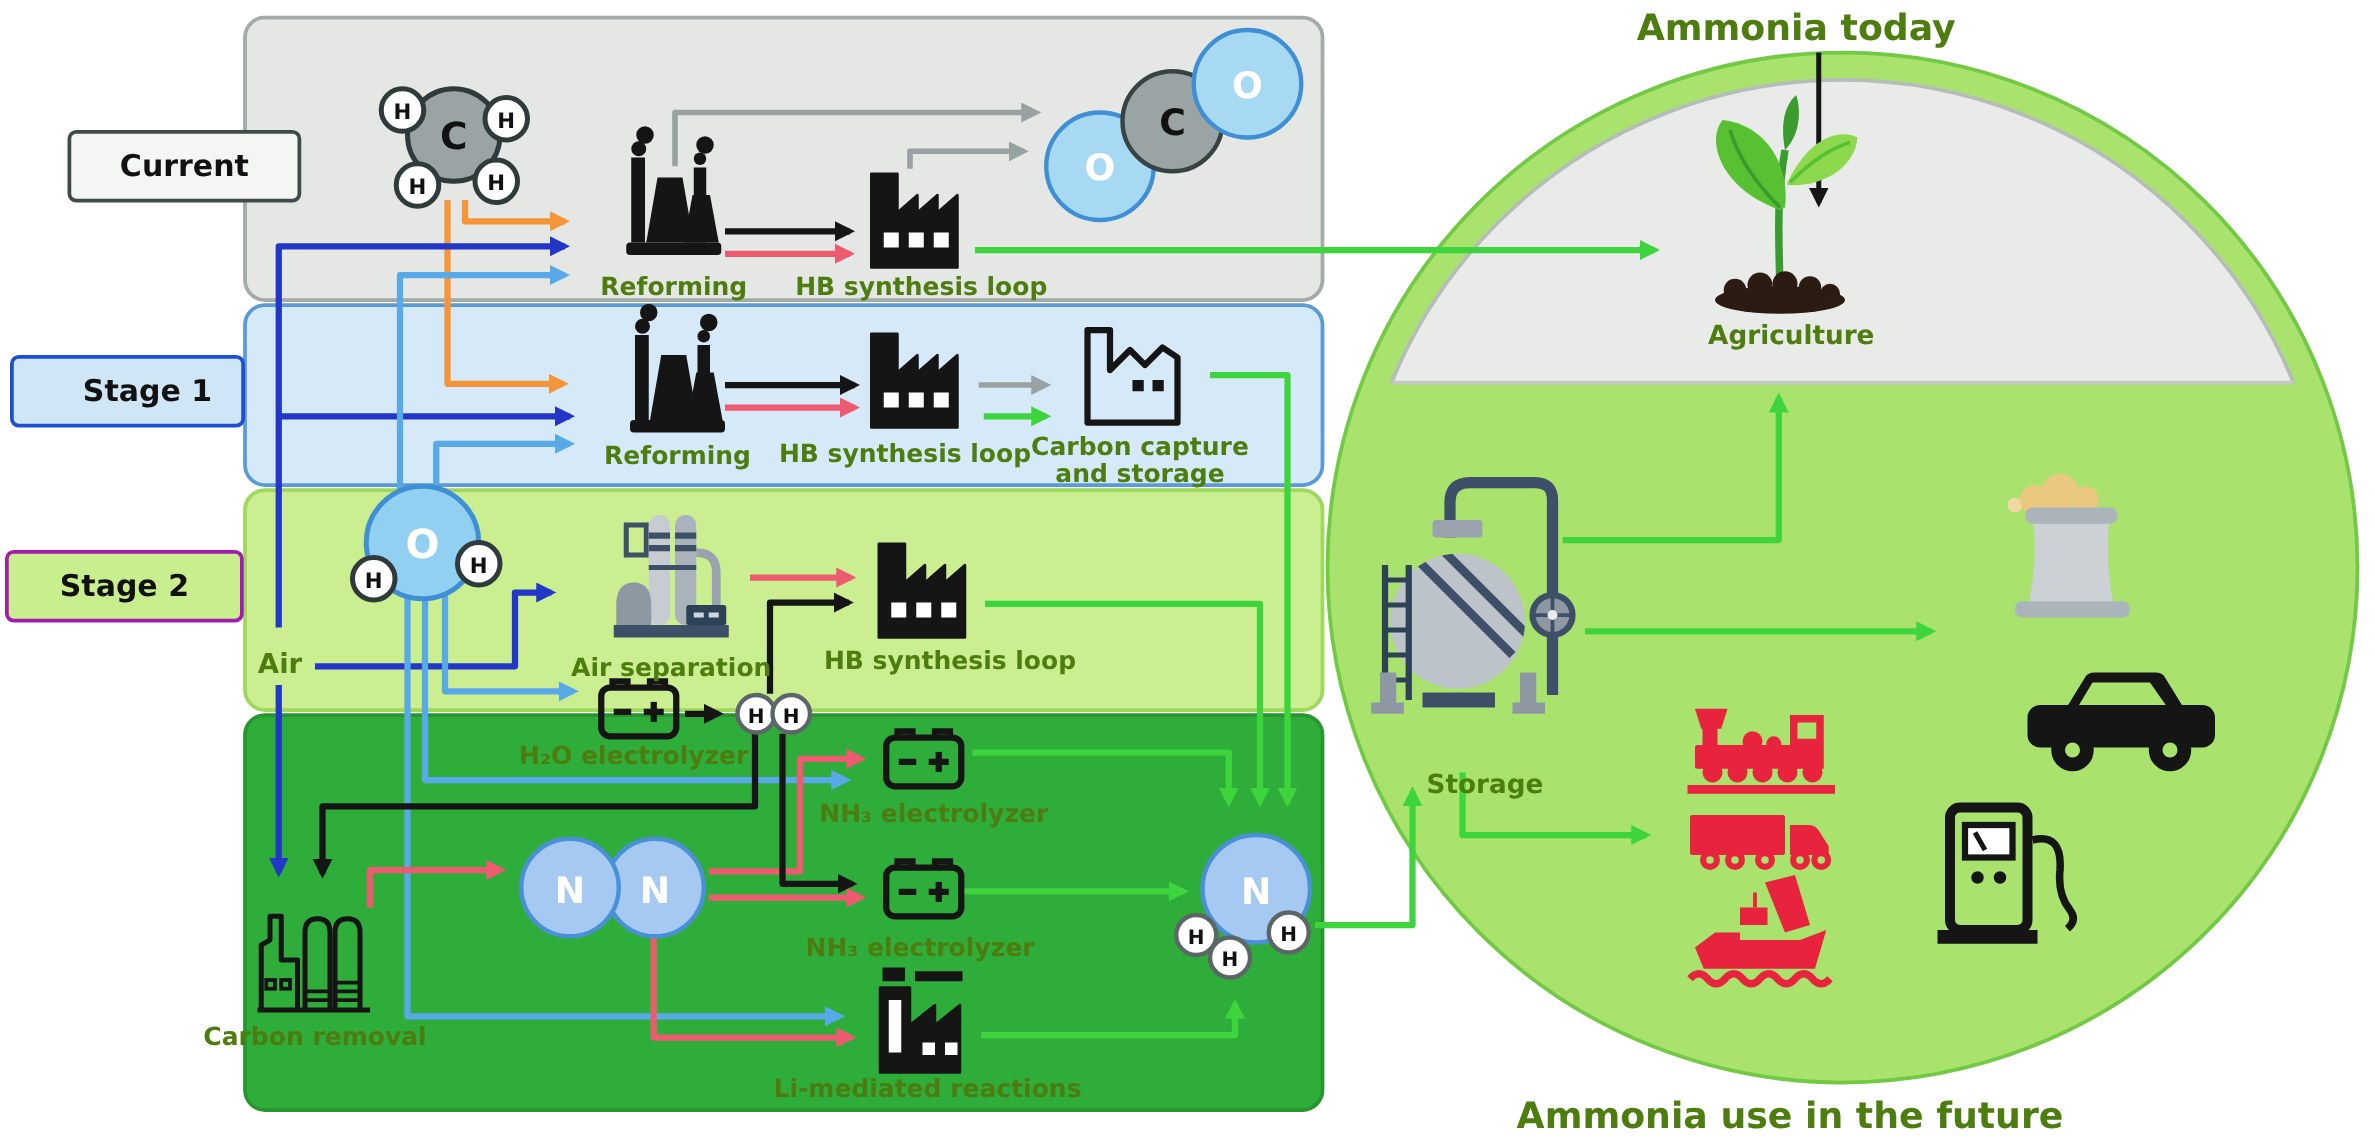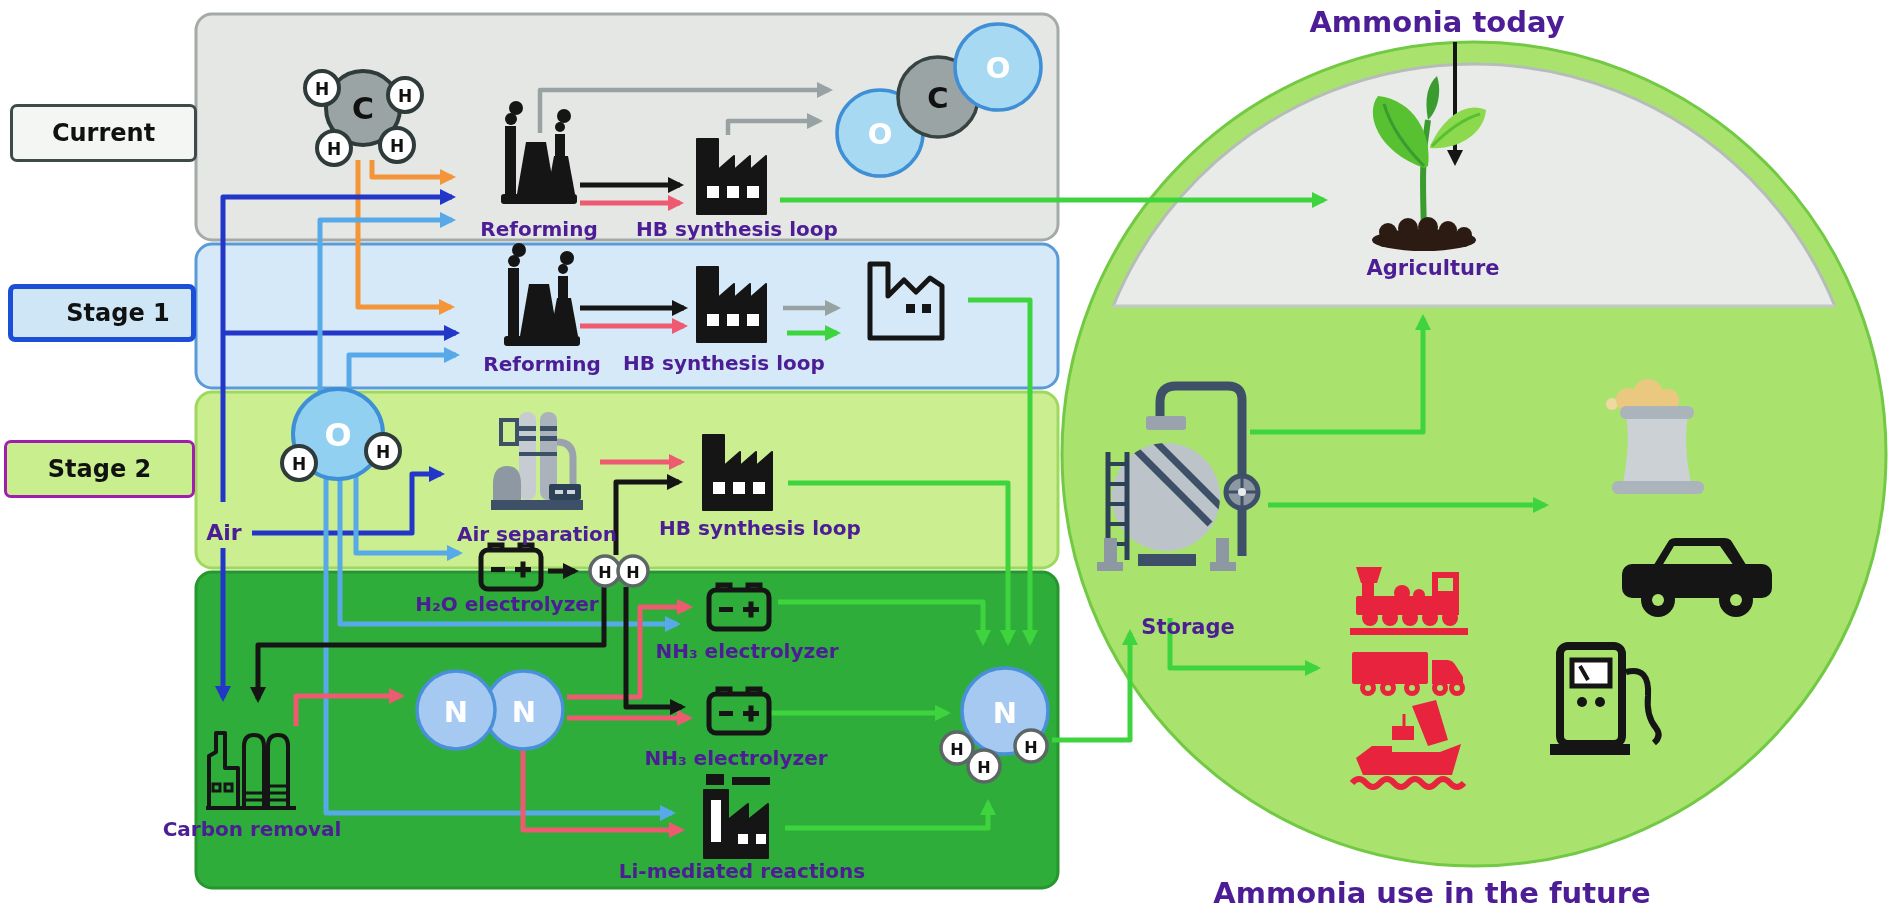--- a/index.html
+++ b/index.html
@@ -1,26 +1,26 @@
 <!DOCTYPE html>
 <html><head>
 <meta charset="utf-8">
 <style>
   html,body{margin:0;padding:0;background:#fff;}
   .canvas{position:relative;width:1900px;height:912px;background:#fff;overflow:hidden;
           font-family:"DejaVu Sans","Liberation Sans",sans-serif;}
   svg{position:absolute;left:0;top:0;}
-  .lbl{position:absolute;transform:translate(-50%,-50%);font-weight:bold;color:#4c1d95;
+  .lbl{position:absolute;transform:translate(-50%,-50%);font-weight:bold;color:#4d7c0f;
        font-size:20px;text-align:center;white-space:nowrap;line-height:1.12;}
   .lbl.wrap{white-space:normal;width:195px;}
   .title{font-size:29px;}
   .rowbox{position:absolute;display:flex;align-items:center;justify-content:center;
           font-weight:bold;font-size:24px;color:#111;border-radius:7px;box-sizing:border-box;}
-  .rb-current{background:#f4f6f3;border:3px solid #3f4b4b;}
-  .rb-s1{background:#cfe6f7;border:5px solid #1d4ed8;padding-left:32px;}
+  .rb-current{background:#f4f6f3;border:3px solid #3f4b4b;margin-left:44px;}
+  .rb-s1{background:#cfe6f7;border:3px solid #1d4ed8;padding-left:32px;}
   .rb-s2{background:#c9ee8e;border:3px solid #a21caf;}
   .rb-s3{background:#2fad3b;border:3px solid #1f8c2c;}
   .air{font-size:22px;}
   .mid{font-size:21px;}
 </style>
 </head>
 <body>
 
 <div class="canvas">
 
@@ -372,20 +372,21 @@
       <span>Stage 1</span>
     </div>
 <div class="rowbox rb-s2" style="left:4px;top:440px;width:191px;height:58px;">
       <span>Stage 2</span>
     </div>
 
 <div class="lbl" style="left:539px;top:229px;">Reforming</div>
 <div class="lbl" style="left:737px;top:229px;">HB synthesis loop</div>
 <div class="lbl" style="left:542px;top:364px;">Reforming</div>
 <div class="lbl" style="left:724px;top:363px;">HB synthesis loop</div>
+<div class="lbl wrap" style="left:912px;top:368px;">Carbon capture and storage</div>
 <div class="lbl" style="left:537px;top:534px;">Air separation</div>
 <div class="lbl" style="left:507px;top:604px;">H₂O electrolyzer</div>
 <div class="lbl" style="left:760px;top:528px;">HB synthesis loop</div>
 <div class="lbl" style="left:747px;top:651px;">NH₃ electrolyzer</div>
 <div class="lbl" style="left:736px;top:758px;">NH₃ electrolyzer</div>
 <div class="lbl" style="left:742px;top:871px;">Li-mediated reactions</div>
 <div class="lbl" style="left:252px;top:829px;">Carbon removal</div>
 <div class="lbl air" style="left:224px;top:533px;">Air</div>
 <div class="lbl mid" style="left:1433px;top:269px;">Agriculture</div>
 <div class="lbl mid" style="left:1188px;top:597px;margin-top:31px;">Storage</div>

